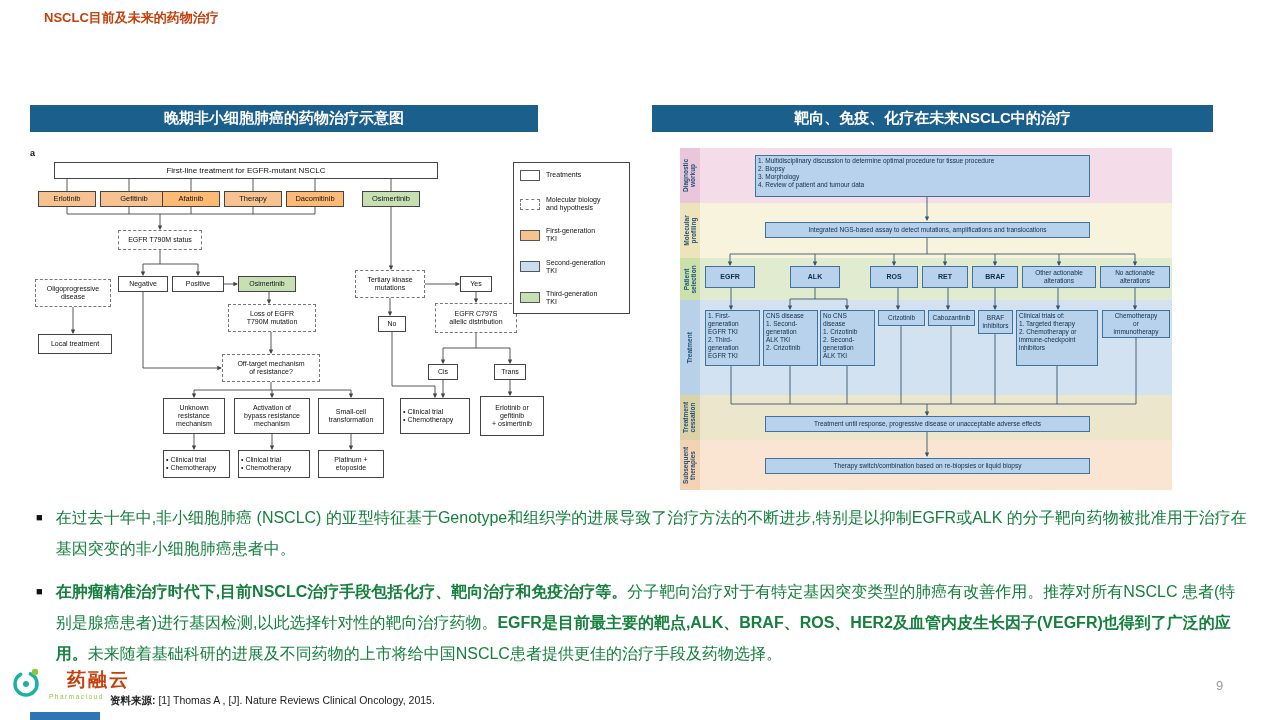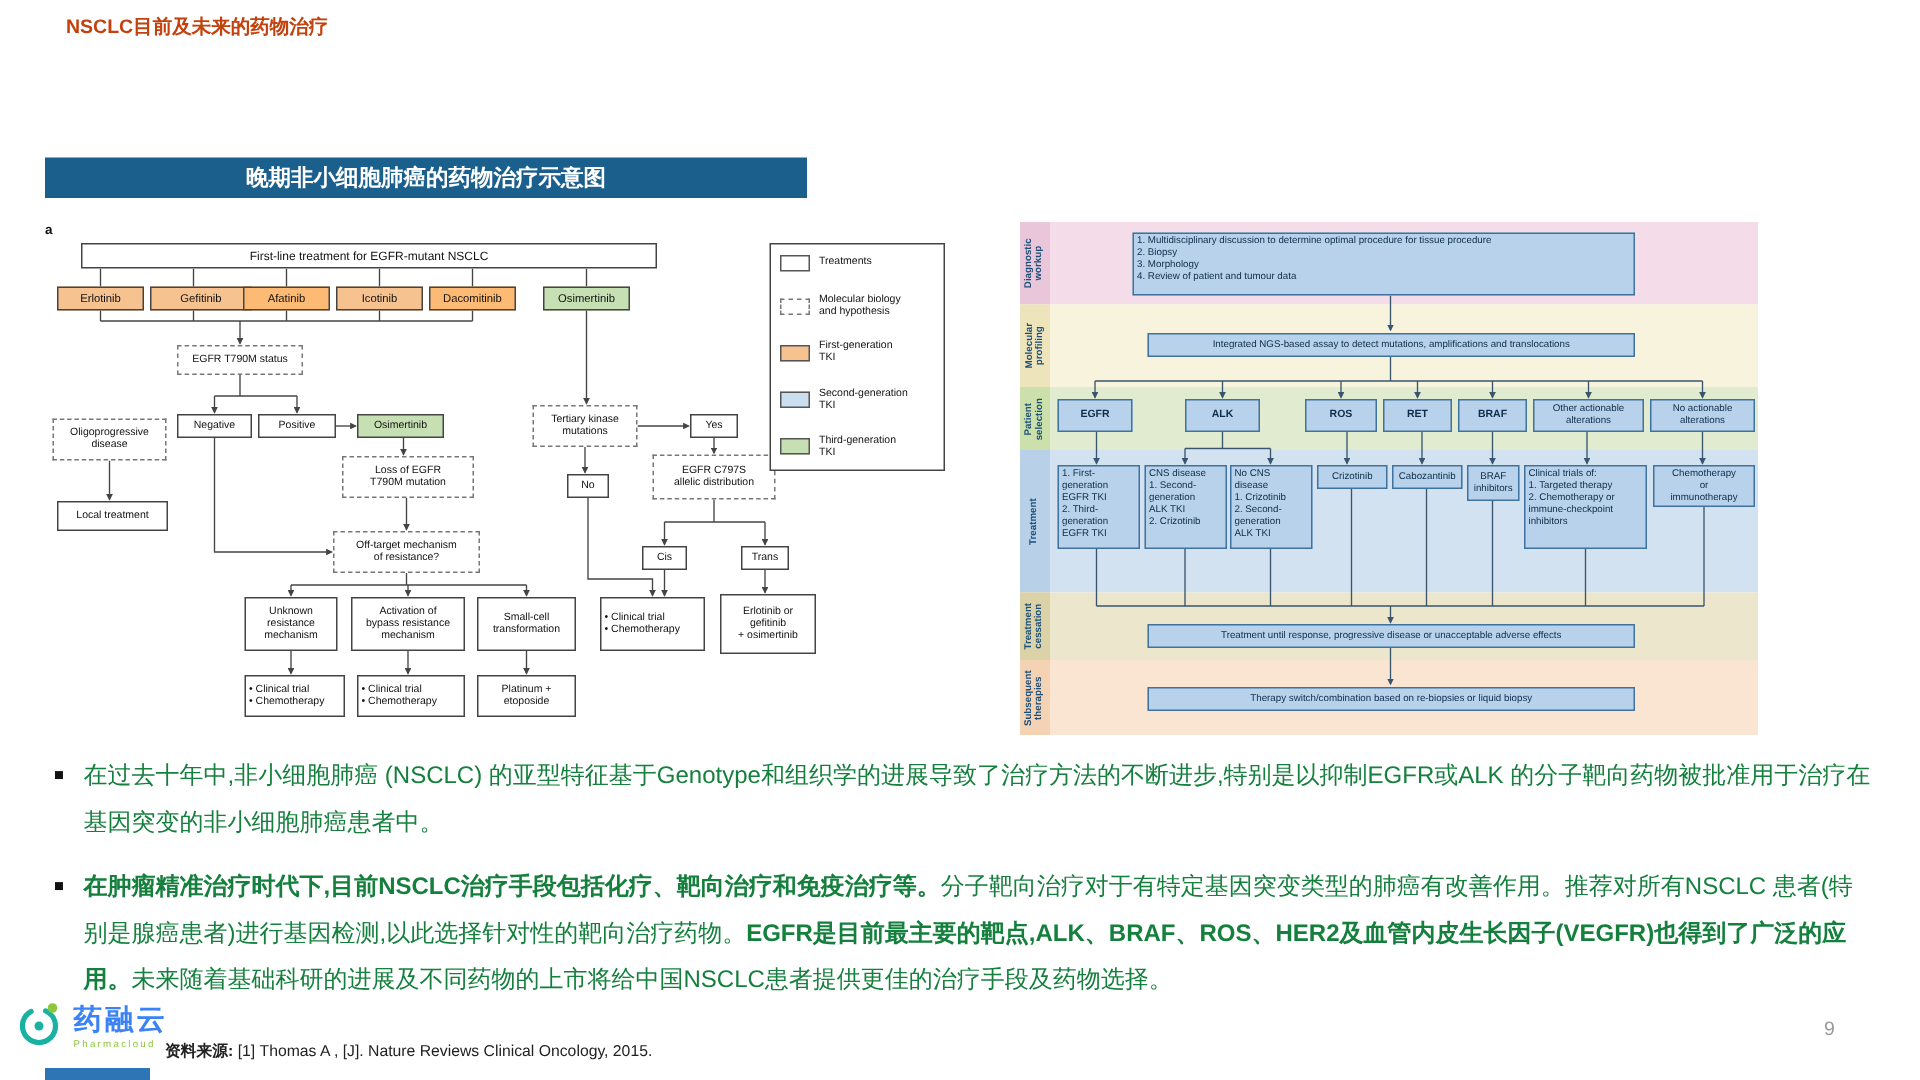--- a/index.html
+++ b/index.html
@@ -57,37 +57,40 @@
   
   .bullets { position:absolute; left:36px; top:503px; width:1214px; }
   .bullet { display:flex; margin-bottom:13px; }
   .sq { font-size:11px; color:#111; margin:8px 13px 0 0; flex:none; }
   .bt { font-size:16px; line-height:1.92; color:#15803d; }
   .bt b { font-weight:bold; }
 
   
   .logo { position:absolute; left:10px; top:664px; display:flex; align-items:center; }
   .logo-text { margin-left:5px; }
-  .logo-name { font-size:19px; font-weight:bold; color:#3b82f6; letter-spacing:2px; }
+  .logo-name { font-size:19px; font-weight:bold; color:#c2410c; letter-spacing:2px;margin-left:18px; }
   .logo-sub { font-size:6.5px; color:#8dc63f; letter-spacing:1.5px; }
   .accent-bar { position:absolute; left:30px; top:712px; width:70px; height:8px; background:#2e75b6; }
   .source { position:absolute; left:110px; top:694px; font-size:10.5px; color:#222; }
   .source .sl { font-weight:bold; }
   .pageno { position:absolute; left:1216px; top:678px; font-size:13px; color:#9a9a9a; }
 </style>
 </head>
 <body>
 
 <div class="slide">
 
   <div class="eyebrow">NSCLC目前及未来的药物治疗</div>
 
 
   <div class="panel-header ph-left">
     <span>晚期非小细胞肺癌的药物治疗示意图</span>
+  </div>
+  <div class="panel-header ph-right">
+    <span>靶向、免疫、化疗在未来NSCLC中的治疗</span>
   </div>
 
   <div class="left-fig">
     <svg width="612" height="348" viewBox="0 0 612 348">
       <defs>
         <marker id="ahL" markerWidth="5" markerHeight="5" refX="4" refY="2.5" orient="auto">
           <path d="M0,0 L5,2.5 L0,5 z" fill="#444"></path>
         </marker>
       </defs>
       <g stroke="#444" stroke-width="0.9" fill="none">
@@ -135,21 +138,21 @@
       </g>
     </svg>
 
     <div class="figlab">a</div>
 
     <div class="node small" style="left:24px;top:16px;width:384px;height:17px;font-size:8px;">First-line treatment for EGFR-mutant NSCLC</div>
 
     <div class="node small orange" style="left:8px;top:45px;width:58px;height:16px;">Erlotinib</div>
     <div class="node small orange" style="left:70px;top:45px;width:68px;height:16px;">Gefitinib</div>
     <div class="node small blue" style="left:132px;top:45px;width:58px;height:16px;">Afatinib</div>
-    <div class="node small orange" style="left:194px;top:45px;width:58px;height:16px;">Icotinib</div>
+    <div class="node small orange" style="left:194px;top:45px;width:58px;height:16px;">Therapy</div>
     <div class="node small blue" style="left:256px;top:45px;width:58px;height:16px;">Dacomitinib</div>
     <div class="node small green" style="left:332px;top:45px;width:58px;height:16px;">Osimertinib</div>
 
     <div class="node dashed" style="left:88px;top:84px;width:84px;height:20px;">EGFR T790M status</div>
 
     <div class="node" style="left:88px;top:130px;width:50px;height:16px;">Negative</div>
     <div class="node" style="left:142px;top:130px;width:52px;height:16px;">Positive</div>
     <div class="node green" style="left:208px;top:130px;width:58px;height:16px;">Osimertinib</div>
     <div class="node dashed" style="left:5px;top:133px;width:76px;height:28px;">Oligoprogressive
 disease</div>

